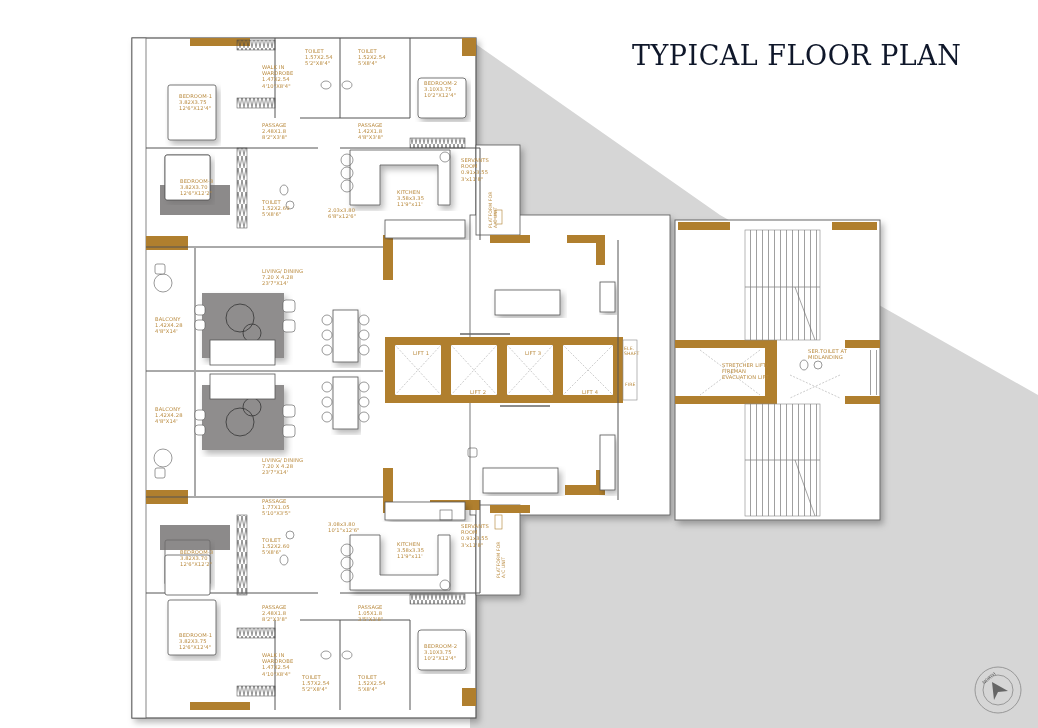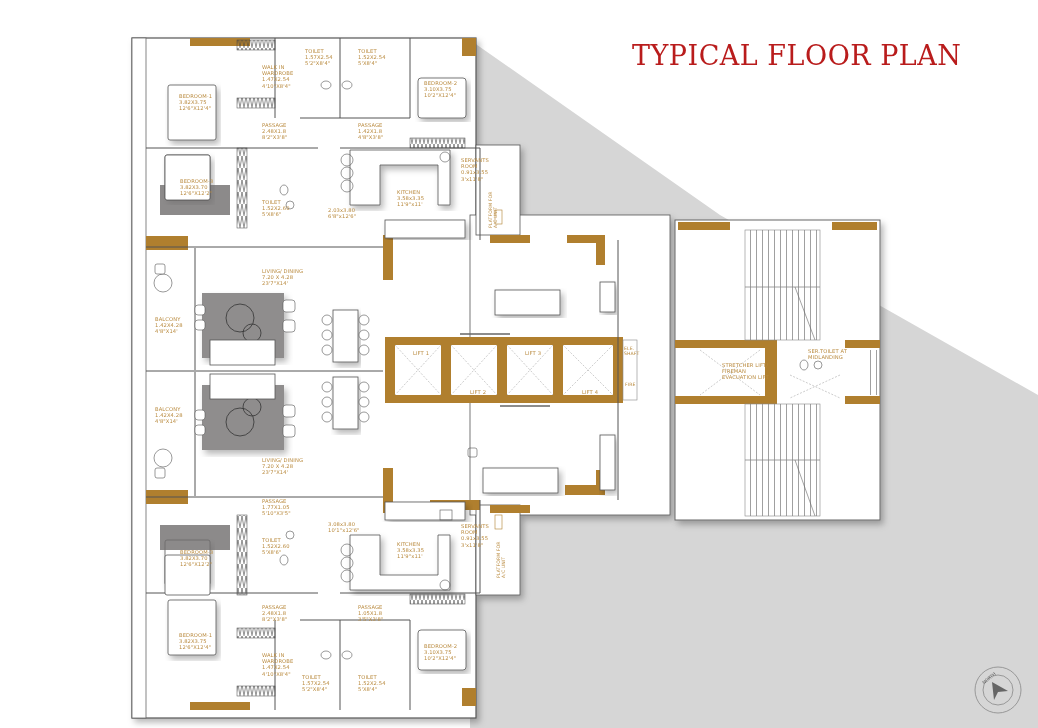--- a/index.html
+++ b/index.html
@@ -1,18 +1,18 @@
 <!DOCTYPE html>
 <html><head>
 <meta charset="utf-8">
 <style>
   html,body{margin:0;padding:0;background:#ffffff;}
   body{width:1038px;height:728px;position:relative;overflow:hidden;font-family:"DejaVu Sans",sans-serif;}
   .shadow-bg{position:absolute;left:0;top:0;width:1038px;height:728px;}
-  .title{position:absolute;left:632px;top:40px;font-family:"DejaVu Serif","Liberation Serif",serif;font-size:27px;letter-spacing:0.5px;color:#b91c1c;white-space:nowrap;}
+  .title{position:absolute;left:632px;top:40px;font-family:"DejaVu Serif","Liberation Serif",serif;font-size:27px;letter-spacing:0.5px;color:#0f172a;white-space:nowrap;}
   .plan{position:absolute;left:0;top:0;width:1038px;height:728px;}
   .lbl{position:absolute;font-size:5.2px;line-height:6.2px;color:#b98a3e;white-space:nowrap;letter-spacing:0.1px;}
   .lbl span{display:block;}
   .lbl.sm{font-size:4.6px;line-height:5.4px;}
   .north{position:absolute;left:973px;top:665px;width:50px;height:50px;}
 </style>
 </head>
 <body>
 
 <svg class="shadow-bg" viewBox="0 0 1038 728">

